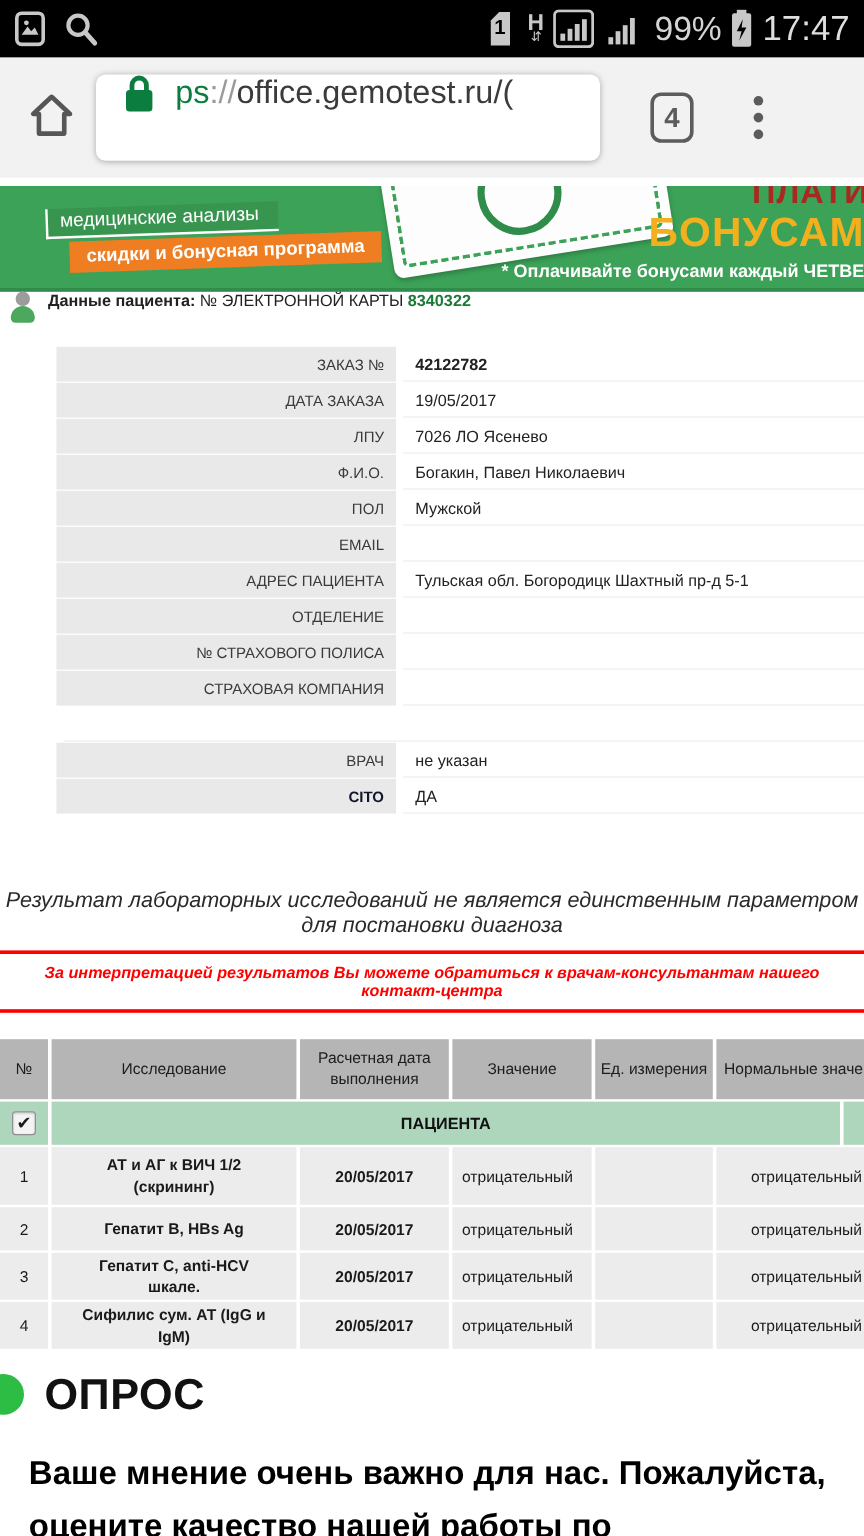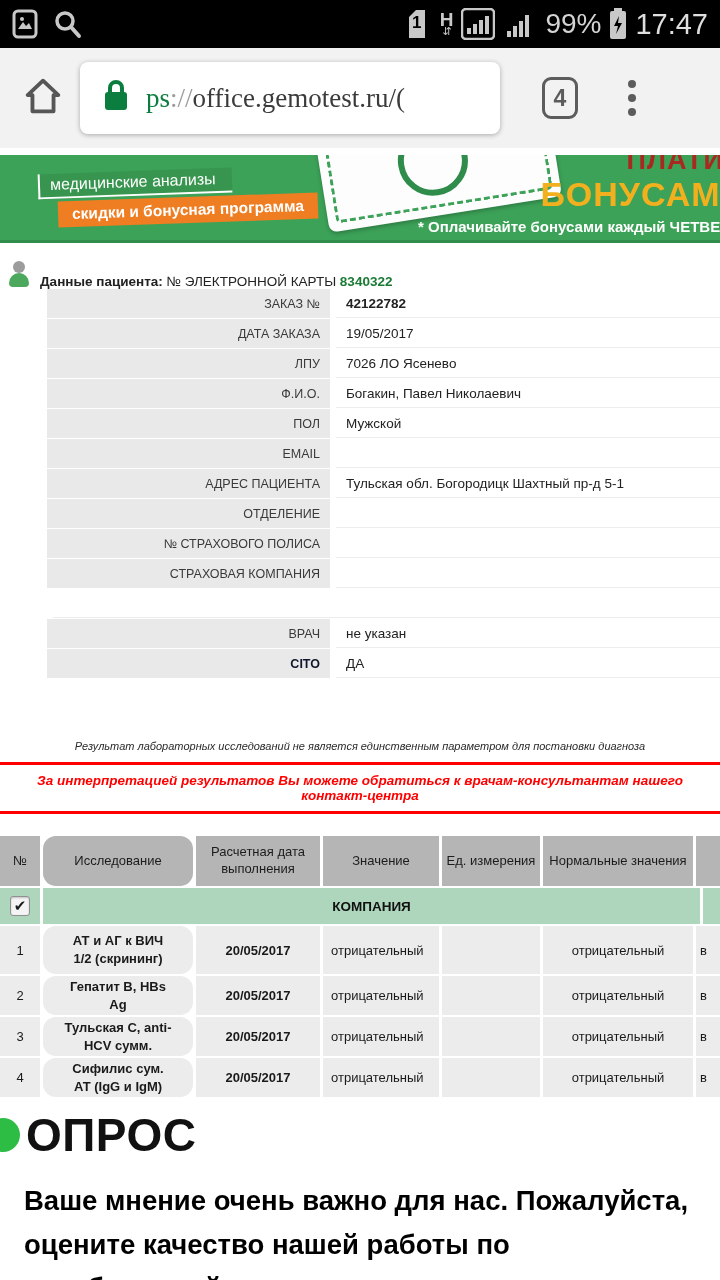--- a/index.html
+++ b/index.html
@@ -15,22 +15,22 @@
   .sb-txt { font-size:28px; color:#d4d4d4; }
   .sb-time { font-size:29px; color:#dedede; }
   .h-ico { display:flex; flex-direction:column; align-items:center; line-height:.8; color:#c8c8c8; }
   .h-ico .h { font-size:19px; font-weight:bold; }
   .h-ico .arr { font-size:11px; letter-spacing:-1px; }
 
   
   .browser-bar { height:100px; background:#f2f2f2; display:flex; align-items:center; }
   .home { margin-left:20px; }
   .url-pill { flex:1; height:72px; background:#fff; border-radius:8px; margin-left:14px;
-              box-shadow:0 1px 5px rgba(0,0,0,.3); display:flex; align-items:center;
-              overflow:hidden; max-width:420px;font-family:Liberation Serif, serif; }
+              box-shadow:0 1px 5px rgba(0,0,0,.3); display:flex; 
+              overflow:hidden; max-width:420px; }
   .url-pill .lock { margin:0 16px 0 22px; }
   .url-text { font-size:27px; white-space:nowrap; overflow:hidden; }
   .url-text .scheme { color:#0b7d3e; }
   .url-text .sep { color:#9a9a9a; }
   .url-text .host { color:#3b3b3b; }
   .tab-box { width:36px; height:42px; border:3.5px solid #5c5c5c; border-radius:9px;
              color:#5c5c5c; font-size:23px; font-weight:bold; display:flex;
              align-items:center; justify-content:center; margin-left:42px; }
   .menu-dots { display:flex; flex-direction:column; gap:6px; margin:0 36px 0 50px; }
   .menu-dots i { width:8px; height:8px; border-radius:50%; background:#5c5c5c; }
@@ -50,21 +50,21 @@
   .ribbon2 { position:absolute; left:58px; top:42px; background:#ef7d21; color:#fff;
              font-size:15.5px; font-weight:bold; padding:4px 14px; transform:rotate(-2deg); }
   .plati { position:absolute; right:-4px; top:-10px; color:#a8291f; font-size:27px;
            font-weight:800; letter-spacing:1px; }
   .bonus { position:absolute; right:-26px; top:20px; color:#f2b01e; font-size:34px;
            font-weight:800; letter-spacing:1px; }
   .footnote { position:absolute; left:418px; bottom:5px; color:#fff; font-size:15px;
               font-weight:bold; white-space:nowrap; }
 
   
-  .patient-header { height:46px; display:flex; align-items:flex-end; padding-left:8px; }
+  .patient-header { height:46px; display:flex; align-items:flex-start; padding-left:8px; }
   .avatar { width:22px; height:28px; position:relative; margin-right:10px; }
   .avatar .head { position:absolute; left:5px; top:0; width:12px; height:12px;
                   border-radius:50%; background:#9c9c9c; }
   .avatar .body { position:absolute; left:1px; top:12px; width:20px; height:14px;
                   border-radius:10px 10px 4px 4px; background:#4ba85c; }
   .ph-text { font-size:13.5px; color:#222; }
   .ph-text .b { font-weight:bold; }
   .ph-text .num { font-weight:bold; color:#1b7a34; }
 
   
@@ -72,32 +72,32 @@
   .p-label { width:283px; background:#e9e9e9; display:flex; align-items:center;
              justify-content:flex-end; padding-right:10px; font-size:12.5px; color:#3a3a3a; }
   .p-gap { width:6px; background:#fff; }
   .p-value { flex:1; background:#fff; border-bottom:1px solid #ededed; display:flex;
              align-items:center; padding-left:10px; font-size:13.5px; color:#222; }
   .p-row.first .p-value { font-weight:bold; }
   .p-row.cito .p-label { color:#0f172a; font-weight:bold; }
 
   
   .disclaimer { margin-top:62px; text-align:center; font-style:italic;
-                font-size:11px; color:#2a2a2a; }
+                font-size:18px; color:#2a2a2a; }
   .contact-strip { margin-top:10px; border-top:3px solid #f00; border-bottom:3px solid #f00;
                    padding:8px 4px; text-align:center; color:#f00; font-weight:bold;
                    font-style:italic; font-size:13.5px; }
 
   
   .results { margin-top:22px; }
   .r-row { display:flex; margin-bottom:2px; }
   .r-row > div { margin-right:3px; }
   .r-row > div:last-child { margin-right:0; }
   .c-num { width:40px; flex:none; }
-  .c-name { width:150px; flex:none;border-radius:13px; }
+  .c-name { width:204px; flex:none; }
   .c-date { width:124px; flex:none; }
   .c-val { width:116px; flex:none; }
   .c-unit { width:98px; flex:none; }
   .c-norm { width:150px; flex:none; }
   .c-stat { flex:1; overflow:hidden; }
   .r-head > div { background:#b5b5b5; height:50px; display:flex; align-items:center;
                   justify-content:center; text-align:center; font-size:13px;
                   color:#1c1c1c; line-height:1.3; }
   .r-sero { }
   .r-sero > div { background:#add6bc; height:36px; display:flex; align-items:center;
@@ -119,21 +119,21 @@
   .r-data .c-norm { justify-content:center; }
   .r-data .c-stat { padding-left:4px; }
   .r-data.tall > div { min-height:48px; }
 
   
   .survey-head { margin-top:16px; display:flex; align-items:center; height:44px; }
   .survey-icon { width:34px; height:34px; border-radius:50%; background:#2ebd44;
                  margin-left:-14px; position:relative; }
   .survey-icon:after { content:""; position:absolute; left:6px; bottom:-6px;
                        border:7px solid transparent; border-top-color:#2ebd44; }
-  .survey-title { font-size:46px; font-weight:800; color:#111; margin-left:6px;
+  .survey-title { font-size:36px; font-weight:800; color:#111; margin-left:17px;
                   letter-spacing:.5px; }
   .survey-text { margin:22px 24px 0 24px; font-size:27.5px; font-weight:bold;
                  color:#000; line-height:1.58; }
 </style>
 </head>
 <body>
 
 <div class="status-bar">
   <span class="sb-ico">
     <svg width="26" height="30" viewBox="0 0 26 30">
@@ -313,21 +313,21 @@
     <div class="c-date">Расчетная дата выполнения</div>
     <div class="c-val">Значение</div>
     <div class="c-unit">Ед. измерения</div>
     <div class="c-norm">Нормальные значения</div>
     <div class="c-stat"></div>
   </div>
   <div class="r-row r-sero">
     <div class="c-num">
         <span class="checkbox">✔</span>
       </div>
-    <div class="c-merged sec-title">КОМПАНИЯ</div>
+    <div class="c-merged sec-title">ПАЦИЕНТА</div>
     <div class="c-sliver"></div>
   </div>
 
   <div class="r-row r-data tall">
     <div class="c-num">1</div>
     <div class="c-name">АТ и АГ к ВИЧ 1/2 (скрининг)</div>
     <div class="c-date">20/05/2017</div>
     <div class="c-val">отрицательный</div>
     <div class="c-unit"></div>
     <div class="c-norm">отрицательный</div>
@@ -337,21 +337,21 @@
     <div class="c-num">2</div>
     <div class="c-name">Гепатит B, HBs Ag</div>
     <div class="c-date">20/05/2017</div>
     <div class="c-val">отрицательный</div>
     <div class="c-unit"></div>
     <div class="c-norm">отрицательный</div>
     <div class="c-stat">в</div>
   </div>
   <div class="r-row r-data">
     <div class="c-num">3</div>
-    <div class="c-name">Тульская C, anti-HCV сумм.</div>
+    <div class="c-name">Гепатит C, anti-HCV шкале.</div>
     <div class="c-date">20/05/2017</div>
     <div class="c-val">отрицательный</div>
     <div class="c-unit"></div>
     <div class="c-norm">отрицательный</div>
     <div class="c-stat">в</div>
   </div>
   <div class="r-row r-data">
     <div class="c-num">4</div>
     <div class="c-name">Сифилис сум. АТ (IgG и IgM)</div>
     <div class="c-date">20/05/2017</div>

